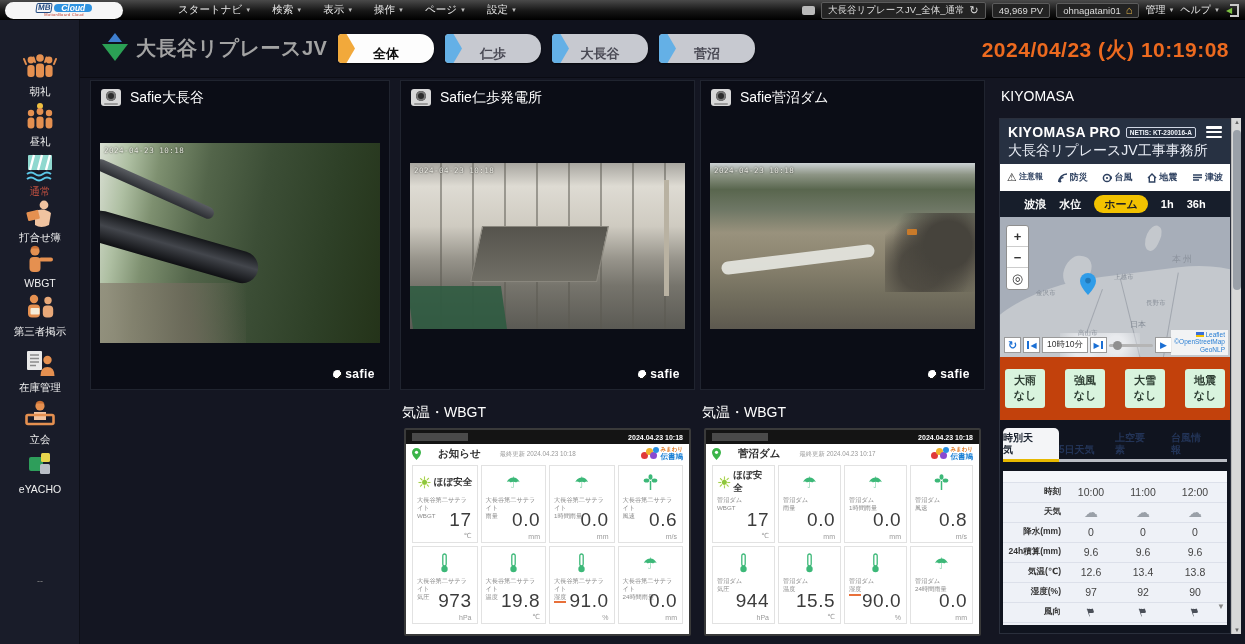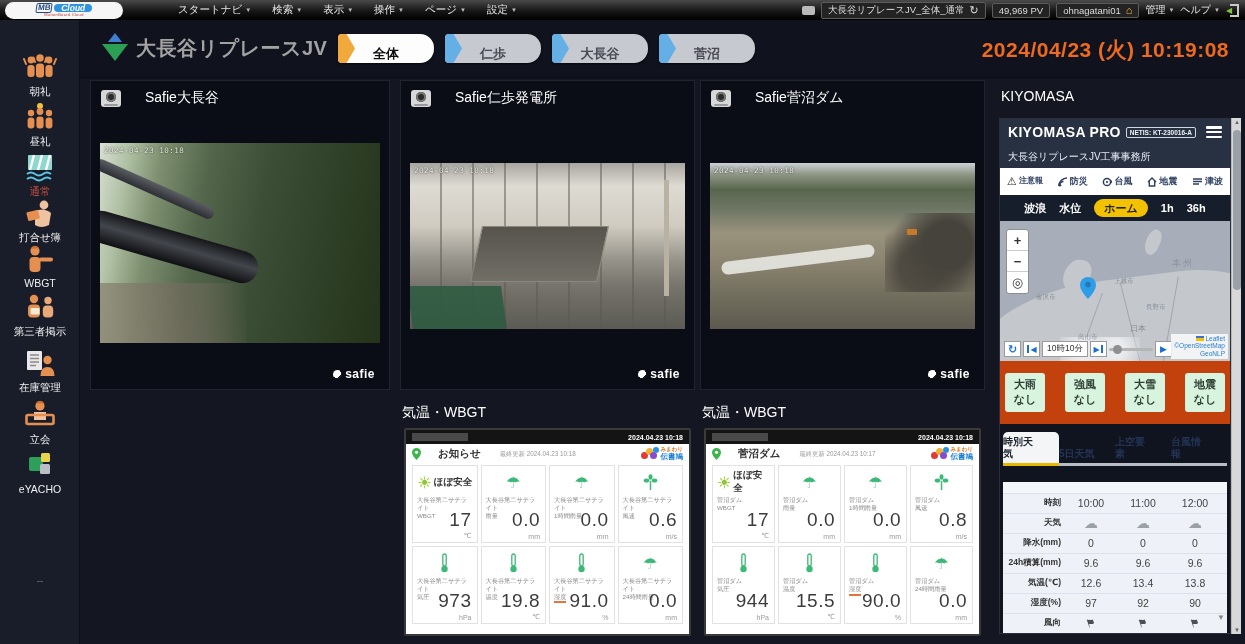--- a/index.html
+++ b/index.html
@@ -47,21 +47,21 @@
   .tab .chev{position:absolute;left:0;top:0;bottom:0;width:17px;background:#64b0e6;clip-path:polygon(0 0,50% 0,100% 50%,50% 100%,0 100%)}
   .tab.active{background:#fdfdfd;color:#111}
   .tab.active .chev{background:#f2a93b}
   .hdatetime{position:absolute;right:16px;top:16px;color:#ed6a1f;font-size:21px;font-weight:bold;letter-spacing:.5px}
 
   
   .panel{position:absolute;background:#0b0d16;border:1px solid #20242f}
   .p1{left:10px;top:60px;width:300px;height:310px}
   .p2{left:320px;top:60px;width:295px;height:310px}
   .p3{left:620px;top:60px;width:285px;height:310px}
-  .cam-head{display:flex;align-items:center;gap:24px;padding:8px 10px}
+  .cam-head{display:flex;gap:9px;padding:8px 10px}
   .cam-icon{width:20px;height:17px;background:#d8d8d8;border-radius:3px;position:relative}
   .cam-icon::before{content:"";position:absolute;left:5px;top:2px;width:10px;height:10px;border-radius:50%;background:#2b2b2b;box-shadow:inset 0 0 0 2px #777}
   .cam-icon::after{content:"";position:absolute;left:3px;bottom:1px;width:14px;height:2px;background:#9a9a9a;border-radius:1px}
   .cam-title{color:#fff;font-size:14px}
   .video{position:absolute;left:9px;right:9px;overflow:hidden;background:#222}
   .p1 .video{top:62px;height:200px}
   .p2 .video,.p3 .video{top:82px;height:166px}
   .vtime{position:absolute;top:3px;left:4px;color:#f0f0e8;font-size:7.5px;font-family:"DejaVu Sans Mono",monospace;text-shadow:0 0 2px #000;letter-spacing:.5px;opacity:.9}
   .safie{position:absolute;right:14px;bottom:8px;display:flex;align-items:center;gap:3px}
   .safie-mark{width:9px;height:9px;border-radius:50%;background:radial-gradient(circle at 35% 35%,#fff 55%,#1a1a1a 56%)}
@@ -117,21 +117,21 @@
 
   
   .kp{left:905px;top:60px;width:256px;height:558px;background:transparent;border:none}
   .kwidget{position:absolute;left:14px;right:10px;top:38px;bottom:4px;background:#10141f;border:1px solid #2a2f3c;overflow:hidden}
   .khead{background:#273142;padding:5px 8px 4px;color:#fff}
   .khead-row{display:flex;align-items:center;gap:5px}
   .kprod{font-size:14px;font-weight:bold;letter-spacing:.3px;white-space:nowrap}
   .knetis{border:1px solid #cfd6e4;font-size:6.5px;padding:1px 3px;border-radius:2px;color:#eef2f8;white-space:nowrap;font-weight:bold}
   .kburger{margin-left:auto;width:16px;height:12px;display:flex;flex-direction:column;justify-content:space-between;cursor:pointer}
   .kburger i{display:block;height:2.5px;background:#fff;border-radius:1px}
-  .ksub{font-size:10px;margin-top:10px;color:#e8ecf4}
+  .ksub{font-size:14px;margin-top:2px;color:#e8ecf4}
   .knav{background:#fff;display:flex;align-items:center;justify-content:space-between;padding:2px 7px;height:27px}
   .knav-item{display:flex;align-items:center;gap:2px;color:#2e4160;font-size:9px;font-weight:bold;cursor:pointer}
   .knav-item .two{line-height:1.05;font-size:8px}
   .warn-glyph{color:#222;font-size:11px}
   .kmode{background:#171e2b;display:flex;align-items:center;gap:13px;justify-content:center;height:26px;color:#fff;font-size:11px;font-weight:bold}
   .kmode span{cursor:pointer}
   .kpill{background:#f2c200;color:#222;border-radius:10px;padding:1.5px 10px}
   .kmap{position:relative;height:140px;background:#a7aeb9;overflow:hidden}
   .kland{position:absolute;left:-30px;right:-40px;top:58px;bottom:-30px;background:#c4c8cd;border-radius:46% 28% 0 0/64% 36% 0 0;transform:rotate(-7deg)}
   .kpen{position:absolute;left:64px;top:38px;width:26px;height:34px;background:#c4c8cd;border-radius:60% 40% 30% 50%;transform:rotate(18deg)}
@@ -160,21 +160,21 @@
   .kattr{position:absolute;right:2px;bottom:2px;text-align:right;background:rgba(255,255,255,.78);padding:1px 3px;line-height:1.2;font-size:6.5px;color:#2a7fd4}
   .kflag{display:inline-block;width:8px;height:5px;background:linear-gradient(#3a6fd8 50%,#f2c200 50%);vertical-align:middle;margin-right:1px}
   .kalerts{display:flex;gap:20px;padding:12px 5px;background:#c2410c}
   .kalert{flex:1;background:#d9f4de;border-radius:3px;text-align:center;font-size:11px;color:#2e3e33;padding:4px 0 5px;line-height:1.35;font-weight:bold;cursor:pointer}
   .ktabs{display:flex;align-items:flex-end;background:#10141f;height:42px;position:relative;padding:0 3px}
   .ktab{width:25%;text-align:left;font-size:10px;line-height:1.2;padding:4px 0 6px;color:#233457;font-weight:bold;cursor:pointer}
   .ktab span{display:inline-block;width:36px;word-break:break-all}
   .ktab.active{background:#f4f5f7;border-radius:5px 5px 0 0;color:#1c2430}
   .ktab-underline{position:absolute;left:3px;right:3px;bottom:0;height:3px;background:#b9bcc4}
   .ktab-underline .yellow{position:absolute;left:0;top:0;width:25%;height:3px;background:#e6b800}
-  .ktable{background:#eef1f7;margin:16px 3px;height:154px;overflow:hidden;position:relative}
+  .ktable{background:#eef1f7;margin:9px 3px;height:154px;overflow:hidden;position:relative}
   .tspacer{height:11px;background:#f4f6fa}
   .trow{display:flex;height:20px;align-items:center;border-top:1px solid #dce0ea}
   .tlabel{width:62px;flex:none;font-size:8.5px;font-weight:bold;color:#333;text-align:right;padding-right:4px}
   .tcell{width:52px;flex:none;text-align:center;font-size:10.5px;color:#444}
   .cloud-glyph{color:#9aa0a8;font-size:14px;line-height:1}
   .flag-glyph{color:#4a4f58;font-size:11px;display:inline-block;transform:rotate(-18deg)}
   .tscroll-arrow{position:absolute;right:2px;bottom:14px;color:#888;font-size:8px}
   .kscroll{position:absolute;right:0;top:38px;bottom:4px;width:10px;background:#d8d8d8;border-left:1px solid #b8b8b8}
   .kscroll .arrow{position:absolute;left:0;width:10px;text-align:center;font-size:6px;color:#666}
   .kscroll .a-up{top:1px}

